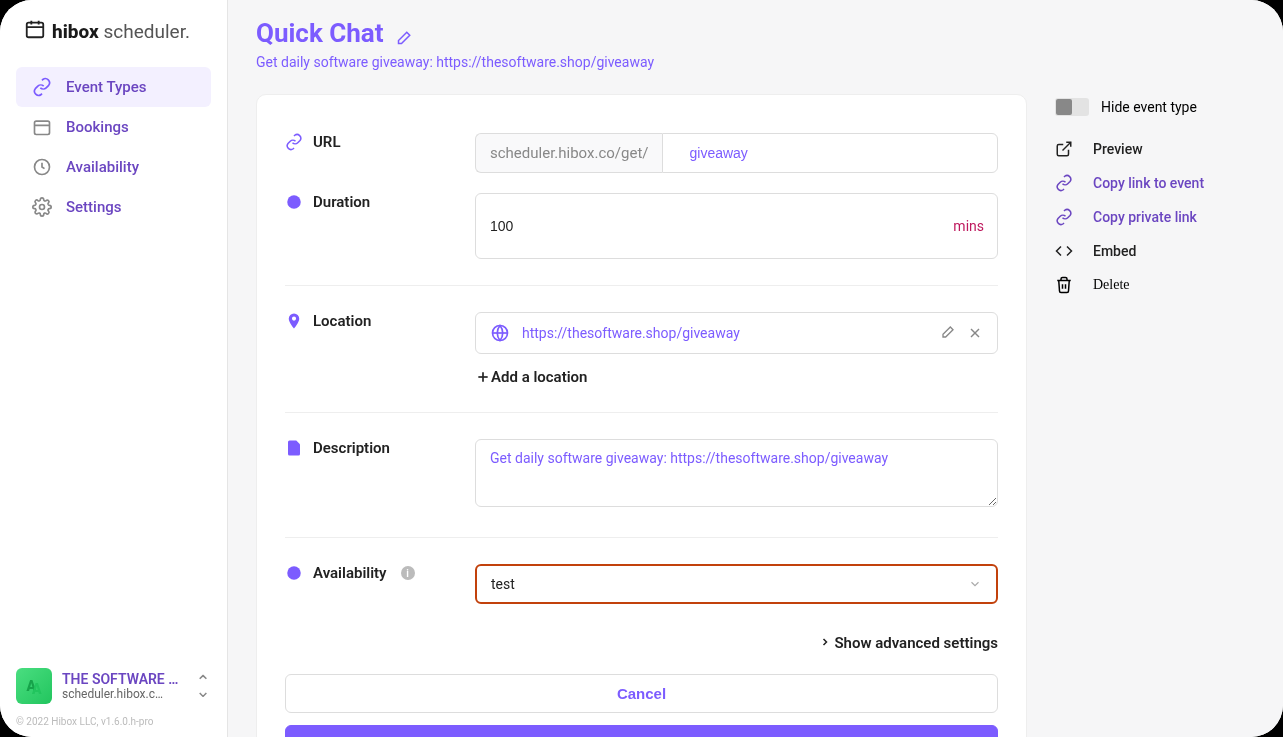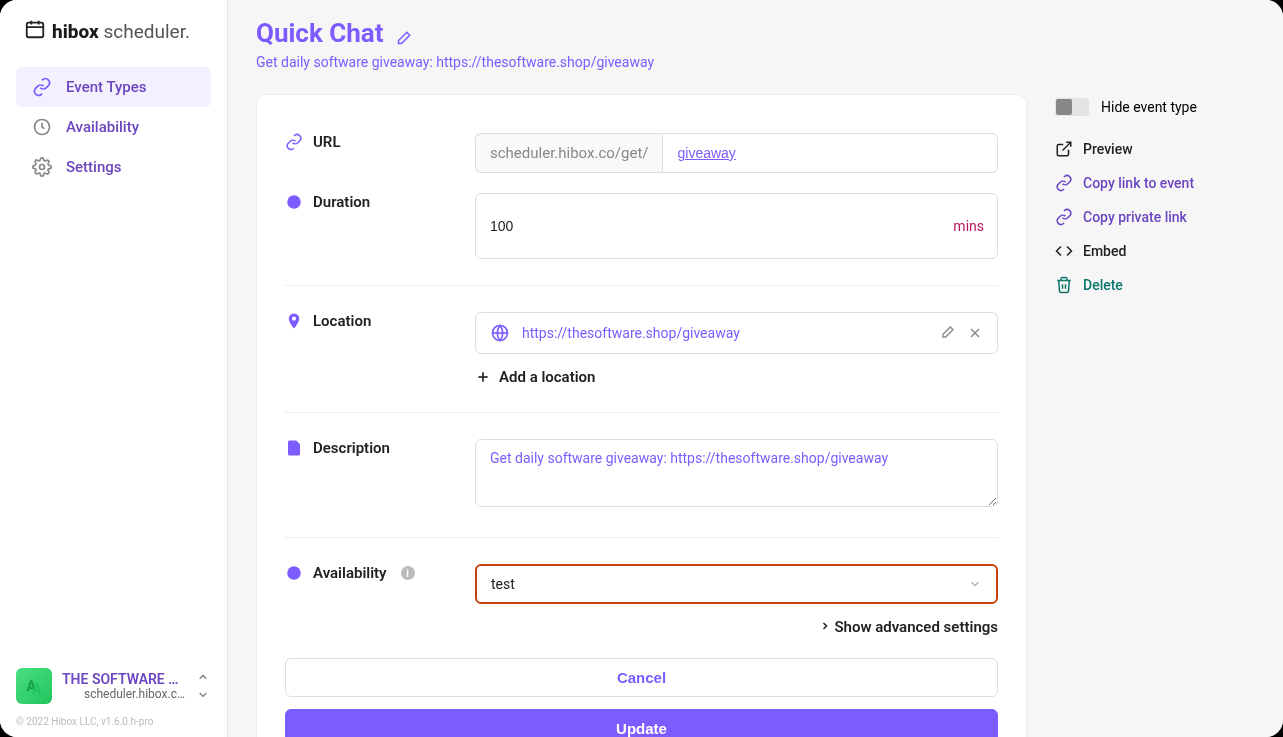--- a/index.html
+++ b/index.html
@@ -1,68 +1,68 @@
 <!DOCTYPE html>
 <html><head>
 <meta charset="utf-8">
 <style>
 * { box-sizing: border-box; margin: 0; padding: 0; }
 body { font-family: -apple-system, BlinkMacSystemFont, "Segoe UI", Roboto, sans-serif; background: #000; }
-.frame { width: 1283px; height: 737px; background: #fff; border-radius: 17px; overflow: hidden; position: relative; display: flex; }
+.frame { width: 1283px; height: 737px; background: #fff; border-radius: 32px; overflow: hidden; position: relative; display: flex; }
 .sidebar { width: 228px; background: #fff; border-right: 1px solid #e5e5e5; display: flex; flex-direction: column; }
 .logo { padding: 18px 24px 14px; }
 .logo-text { font-size: 19px; font-weight: 600; color: #1a1a1a; display: flex; align-items: center; gap: 6px; }
 .logo-bold { font-weight: 800; }
 .logo-light { font-weight: 400; color: #555; }
 .nav { padding: 8px 16px 0; }
 .nav-item { display: flex; align-items: center; gap: 14px; padding: 10px 16px; border-radius: 6px; cursor: pointer; font-size: 15px; color: #6b46c1; font-weight: 500; }
 .nav-item.active { background: #f3f0ff; }
 .nav-item .icon { width: 20px; height: 20px; display: flex; align-items: center; justify-content: center; color: #888; }
 .nav-item.active .icon { color: #7c5cff; }
 .sidebar-footer { margin-top: auto; padding: 12px 16px 8px; display: flex; align-items: center; gap: 10px; }
 .avatar { width: 36px; height: 36px; background: linear-gradient(135deg,#4ade80,#22c55e); border-radius: 6px; display: flex; align-items: center; justify-content: center; color: #fff; font-weight: 700; font-size: 14px; }
 .user-info { flex: 1; min-width: 0; }
 .user-name { font-size: 14px; font-weight: 600; color: #6b46c1; white-space: nowrap; overflow: hidden; text-overflow: ellipsis; }
-.user-url { font-size: 12px; color: #666; white-space: nowrap; overflow: hidden; text-overflow: ellipsis; text-align: right; }
+.user-url { font-size: 12px; color: #666; white-space: nowrap; overflow: hidden; text-overflow: ellipsis; }
 .updown { width: 16px; color: #888; font-size: 18px; line-height: 0.5; display: flex; flex-direction: column; align-items: center; cursor: pointer; }
 .copyright { font-size: 10px; color: #bbb; padding: 4px 16px 10px; }
 .main { flex: 1; background: #f6f6f7; padding: 18px 28px; overflow-y: auto; }
 .page-title { font-size: 26px; font-weight: 700; color: #7c5cff; display: flex; align-items: center; gap: 10px; }
 .subtitle { font-size: 14px; color: #7c5cff; margin-top: 6px; }
 .content-row { display: flex; gap: 28px; margin-top: 24px; align-items: flex-start; }
 .card { background: #fff; border: 1px solid #eee; border-radius: 10px; padding: 28px; flex: 1; }
 .field-row { display: flex; align-items: flex-start; gap: 20px; padding: 10px 0; }
 .field-label { width: 170px; display: flex; align-items: center; gap: 10px; font-size: 15px; font-weight: 600; color: #222; }
 .field-label .icon { color: #7c5cff; width: 18px; height: 18px; display: flex; align-items: center; justify-content: center; }
 .field-control { flex: 1; }
 .input-group { display: flex; }
 .input-prefix { background: #f9f9fa; border: 1px solid #ddd; border-right: none; border-radius: 6px 0 0 6px; padding: 10px 14px; font-size: 15px; color: #888; }
-.input-text { border: 1px solid #ddd; border-radius: 0 6px 6px 0; padding: 10px 14px; font-size: 14px; flex: 1; color: #7c5cff; outline: none; text-decoration: underline; }
+.input-text { border: 1px solid #ddd; border-radius: 0 6px 6px 0; padding: 10px 26px; font-size: 14px; flex: 1; color: #7c5cff; outline: none; }
 .input-full { border: 1px solid #ddd; border-radius: 6px; padding: 24px 14px; font-size: 14px; width: 100%; color: #222; outline: none; }
 .input-suffix { position: relative; }
 .input-suffix .unit { position: absolute; right: 14px; top: 50%; transform: translateY(-50%); color: #be185d; font-size: 14px; }
 .hr { border: none; border-top: 1px solid #eee; margin: 16px 0; }
 .location-chip { border: 1px solid #ddd; border-radius: 6px; padding: 10px 14px; display: flex; align-items: center; gap: 12px; color: #7c5cff; font-size: 14px; }
 .location-chip .actions { margin-left: auto; display: flex; gap: 12px; color: #888; }
 .location-chip .actions span { cursor: pointer; }
-.add-location { display: flex; align-items: center; gap: 8px; font-size: 15px; font-weight: 600; color: #222; margin-top: 14px; cursor: pointer; }
+.add-location { display: flex; align-items: center; font-size: 15px; font-weight: 600; color: #222; margin-top: 14px; cursor: pointer; }
 .textarea { border: 1px solid #ddd; border-radius: 6px; padding: 10px 14px; font-size: 14px; width: 100%; min-height: 68px; color: #7c5cff; font-family: inherit; outline: none; resize: vertical; }
 .select { border: 2px solid #c2410c; border-radius: 6px; padding: 10px 14px; font-size: 14px; width: 100%; display: flex; justify-content: space-between; align-items: center; color: #222; cursor: pointer; background:#fff; }
-.show-advanced { text-align: right; margin-top: 4px; font-size: 15px; font-weight: 600; color: #222; cursor: pointer; }
+.show-advanced { text-align: right; margin-top: 20px; font-size: 15px; font-weight: 600; color: #222; cursor: pointer; }
 .footer-buttons { display: flex; gap: 12px; justify-content: flex-end; margin-top: 22px; flex-direction: column; }
 .btn { border-radius: 6px; padding: 10px 22px; font-size: 15px; font-weight: 600; cursor: pointer; border: 1px solid #ddd; background: #fff; }
 .btn.primary { background: #7c5cff; color: #fff; border-color: #7c5cff; }
 .btn.secondary { color: #7c5cff; }
 .rail { width: 200px; padding-top: 4px; font-size: 14px; }
 .toggle-row { display: flex; align-items: center; gap: 12px; margin-bottom: 16px; }
 .toggle { width: 34px; height: 18px; background: #e3e3e3; border-radius: 3px; position: relative; cursor: pointer; }
 .toggle::after { content: ""; width: 16px; height: 16px; background: #888; border-radius: 2px; position: absolute; top: 1px; left: 1px; }
-.rail-item { display: flex; align-items: center; gap: 10px; padding: 8px 0; cursor: pointer; color: #222; font-weight: 500; }
+.rail-item { display: flex; align-items: center; gap: 20px; padding: 8px 0; cursor: pointer; color: #222; font-weight: 500; }
 .rail-item.link { color: #6b46c1; }
-.rail-item.danger { color: #0f766e; }
+.rail-item.danger { color: #000000; font-family: Liberation Serif, serif; }
 .rail-item .icon { width: 18px; height: 18px; display: flex; align-items: center; justify-content: center; }
 .info-icon { width:14px; height:14px; border-radius:50%; background:#bbb; color:#fff; font-size:10px; display:inline-flex; align-items:center; justify-content:center; margin-left:4px; }
 svg { width: 100%; height: 100%; }
 </style>
 </head>
 <body>
 
 <div class="frame">
   <aside class="sidebar">
     <div class="logo">
@@ -78,20 +78,29 @@
     </div>
     <nav class="nav">
       <div class="nav-item active">
         <span class="icon">
             <svg viewBox="0 0 24 24" fill="none" stroke="currentColor" stroke-width="2">
               <path d="M10 13a5 5 0 0 0 7 0l3-3a5 5 0 0 0-7-7l-1 1"></path>
               <path d="M14 11a5 5 0 0 0-7 0l-3 3a5 5 0 0 0 7 7l1-1"></path>
             </svg>
           </span>
         <span>Event Types</span>
+      </div>
+      <div class="nav-item">
+        <span class="icon">
+            <svg viewBox="0 0 24 24" fill="none" stroke="currentColor" stroke-width="2">
+              <rect x="3" y="5" width="18" height="16" rx="2"></rect>
+              <line x1="3" y1="10" x2="21" y2="10"></line>
+            </svg>
+          </span>
+        <span>Bookings</span>
       </div>
       <div class="nav-item">
         <span class="icon">
             <svg viewBox="0 0 24 24" fill="none" stroke="currentColor" stroke-width="2">
               <circle cx="12" cy="12" r="9"></circle>
               <path d="M12 7v5l3 2"></path>
             </svg>
           </span>
         <span>Availability</span>
       </div>

